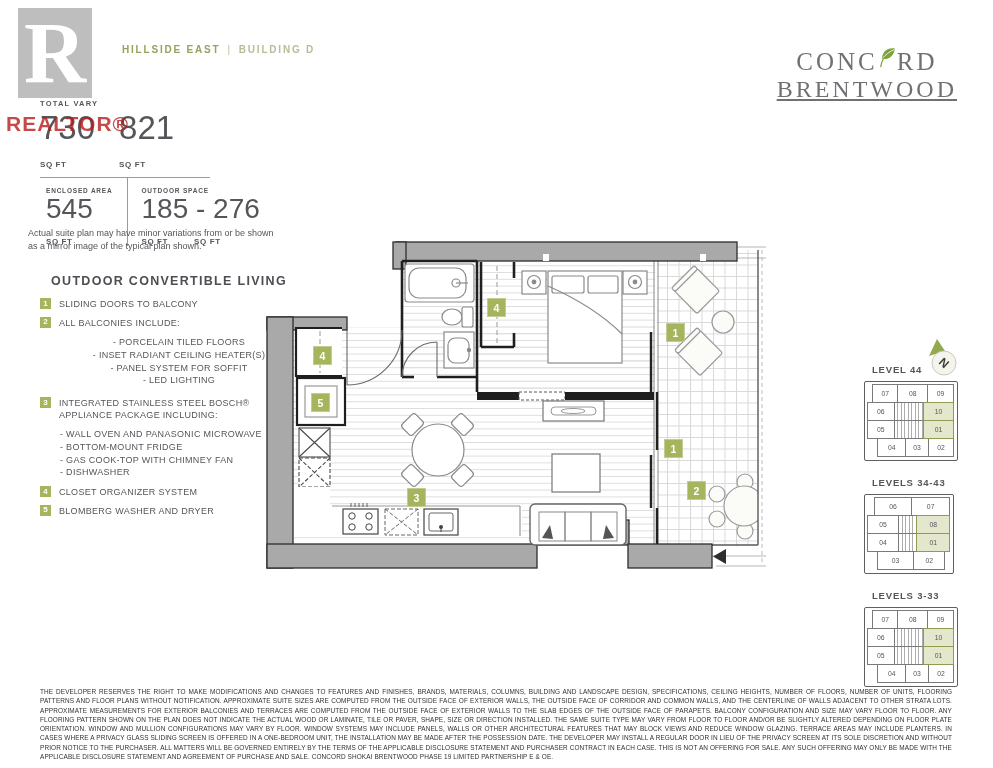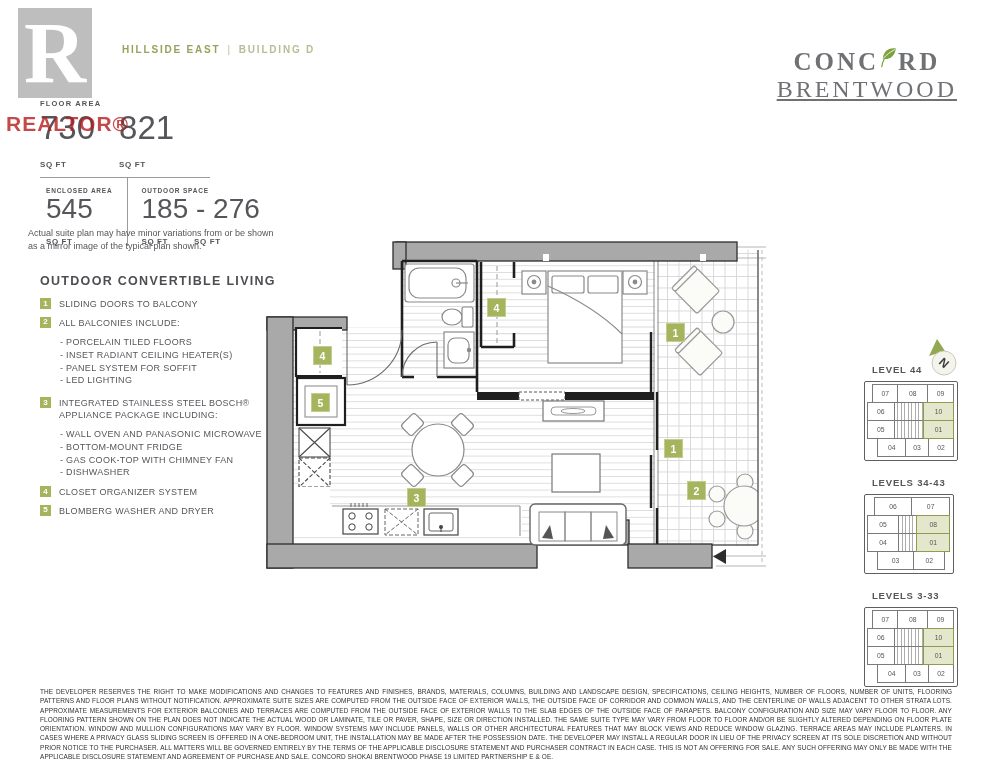--- a/index.html
+++ b/index.html
@@ -18,21 +18,21 @@
   .community-line{font-size:10px;font-weight:bold;letter-spacing:1.8px;color:#99a15d;text-align:center;}
   .community-line .sep{color:#b9bd95;margin:0 7px;font-weight:normal;}
   .community-line .bldg{color:#b9bd95;}
   .plan-line{margin-top:7px;display:flex;align-items:baseline;}
   .plan-name{font-size:24px;font-weight:bold;color:#55565a;letter-spacing:1.2px;}
   .plan-type{font-size:20px;color:#8a8b8e;margin-left:11px;letter-spacing:.5px;}
 
   
   .brand{position:absolute;right:36px;top:46px;z-index:2;text-align:center;
          font-family:"Liberation Serif",serif;color:#6f7174;}
-  .brand-l1{font-size:25px;letter-spacing:3px;display:flex;align-items:center;justify-content:center;font-weight:bold;}
+  .brand-l1{font-size:25px;letter-spacing:3px;display:flex;align-items:center;justify-content:center;}
   .brand-l1 svg{margin:0 1px 2px 1px;}
   .brand-l2{font-size:24px;letter-spacing:3px;margin-top:-2px;text-decoration:underline;}
 
   
   .areas{position:absolute;left:40px;top:99px;z-index:2;}
   .area-lbl{font-size:7.5px;font-weight:bold;letter-spacing:1.2px;color:#55565a;}
   .total-row{display:flex;gap:24px;margin-top:3px;}
   .big-num{font-size:33px;line-height:33px;color:#55565a;}
   .unit{font-size:8px;font-weight:bold;letter-spacing:.6px;color:#55565a;margin-top:16px;}
   .rule{width:170px;height:1px;background:#9b9b9b;margin-top:8px;}
@@ -40,21 +40,21 @@
   .area-col{padding:9px 14px 0 6px;}
   .area-col.right{border-left:1px solid #9b9b9b;padding-left:14px;}
   .col-lbl{font-size:6.5px;font-weight:bold;letter-spacing:.8px;color:#55565a;}
   .mid-num{font-size:28px;line-height:24px;color:#55565a;margin-top:3px;}
   .unit-row{display:flex;gap:26px;}
 
   
   .note{position:absolute;left:28px;top:227px;width:256px;font-size:9px;line-height:12.5px;
         color:#55565a;z-index:2;}
   .sec{position:absolute;left:40px;width:258px;z-index:2;}
-  .sec-outdoor{top:274px;}
+  .sec-outdoor{top:274px;text-align:center;}
   .sec-interior{top:398px;}
   .sec-title{font-size:12.5px;font-weight:bold;color:#4d4e52;letter-spacing:1.3px;margin-bottom:11px;}
   .feat{display:flex;gap:8px;margin-bottom:7px;font-size:9px;letter-spacing:.3px;
         line-height:11.5px;color:#55565a;align-items:flex-start;}
   .nbadge{width:11px;height:11px;background:#a5b55e;color:#fff;font-size:8px;font-weight:bold;
           display:flex;align-items:center;justify-content:center;flex:0 0 11px;margin-top:-1px;}
   .subs{margin:1px 0 8px 20px;font-size:9px;line-height:12.8px;letter-spacing:.3px;color:#55565a;}
 
   
   .plan-svg{position:absolute;left:0;top:0;z-index:1;}
@@ -103,21 +103,21 @@
               <path d="M3,13.5 C6,9 10,5 14,2.5" stroke="#eef3e2" stroke-width="0.9" fill="none"></path>
               <path d="M4.5,13 C3.5,16 3,19 3,22" stroke="#7ea23e" stroke-width="1.2" fill="none"></path>
             </g>
           </svg></span>
         <span>RD</span>
     </div>
     <div class="brand-l2">BRENTWOOD</div>
   </div>
 
   <div class="areas">
-    <div class="area-lbl">FLOOR AREA</div>
+    <div class="area-lbl">TOTAL VARY</div>
     <div class="total-row">
       <div>
         <div class="big-num">730</div>
         <div class="unit">SQ FT</div>
       </div>
       <div>
         <div class="big-num">821</div>
         <div class="unit">SQ FT</div>
       </div>
     </div>

